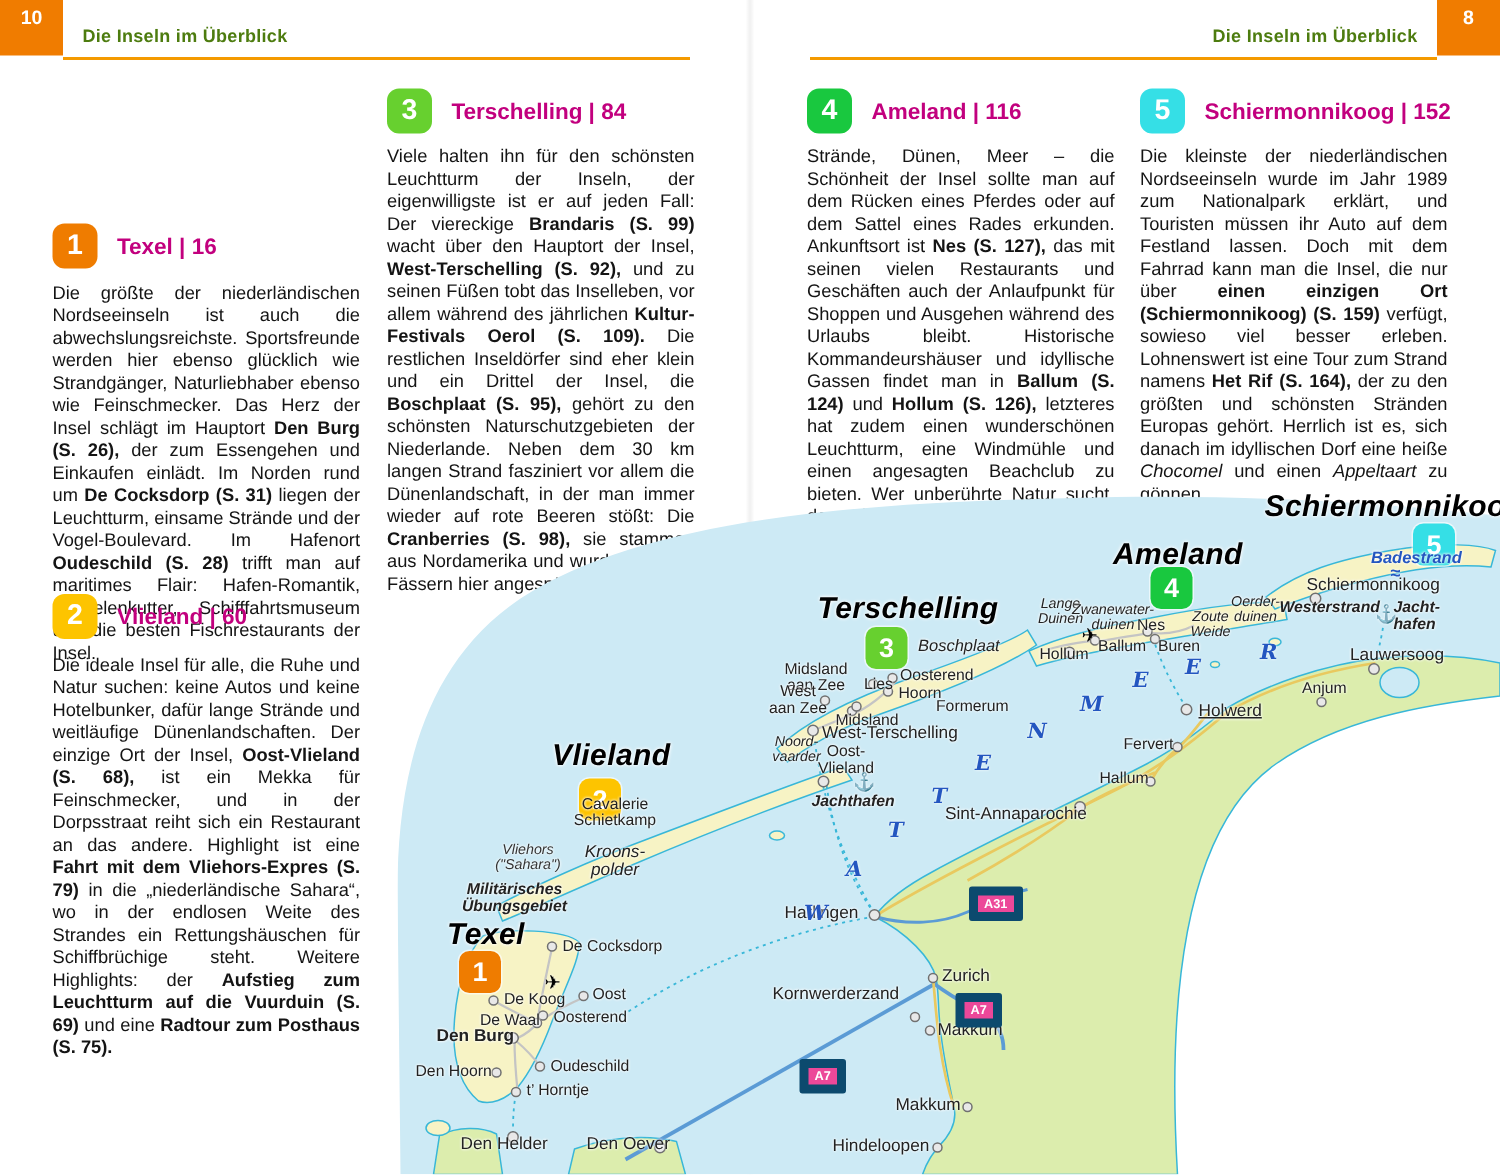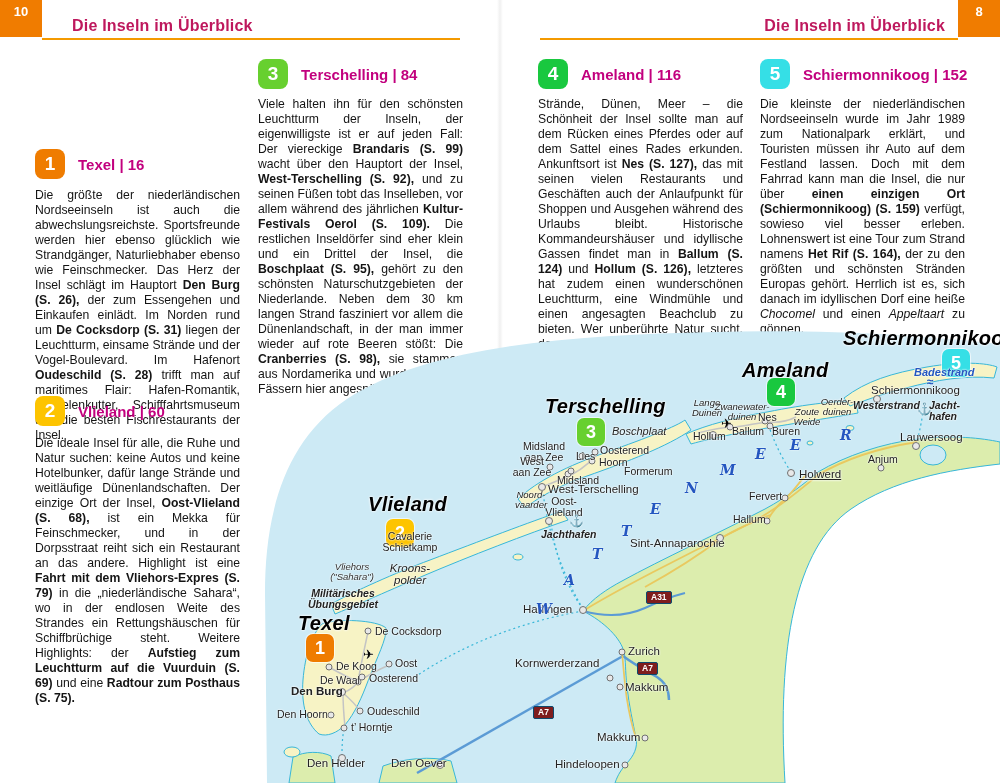--- a/index.html
+++ b/index.html
@@ -1,21 +1,21 @@
 <!DOCTYPE html>
 <html><head>
 <meta charset="utf-8">
 <style>
   html,body{margin:0;padding:0;background:#fff;}
   .page{position:relative;width:1000px;height:783px;background:#fff;overflow:hidden;
         font-family:"Liberation Sans",sans-serif;color:#111;}
   .pagenum{position:absolute;top:0;width:42px;height:37px;background:#f07c00;color:#fff;
            font-weight:bold;font-size:13px;display:flex;align-items:flex-end;justify-content:center;
            padding-bottom:18px;box-sizing:border-box;}
-  .running-head{position:absolute;top:17px;font-weight:bold;font-size:16px;color:#be185d;letter-spacing:.2px;margin-left:17px;}
+  .running-head{position:absolute;top:17px;font-weight:bold;font-size:12px;color:#4d7c0f;letter-spacing:.2px;}
   .head-rule{position:absolute;top:38px;height:2px;background:#f49a00;}
   .gutter{position:absolute;left:497px;top:0;width:6px;height:100%;
           background:linear-gradient(90deg,rgba(0,0,0,0),rgba(0,0,0,.06),rgba(0,0,0,0));}
   .intro-title{position:absolute;left:35px;top:60px;color:#c2007e;font-weight:bold;
                font-size:27px;line-height:1.13;letter-spacing:-.2px;}
   .sec-head{position:absolute;display:flex;align-items:center;gap:13px;}
   .badge{width:30px;height:30px;border-radius:8px;color:#fff;font-weight:bold;font-size:19px;
          display:flex;align-items:center;justify-content:center;flex:0 0 auto;}
   .sec-title{font-weight:bold;font-size:15px;color:#c2007e;}
   .body{position:absolute;width:205px;margin:0;font-size:12.2px;line-height:15px;
@@ -32,22 +32,22 @@
   .ml.small-it{font-style:italic;font-size:9.5px;color:#333;}
   .ml.bold-it{font-weight:bold;font-style:italic;}
   .ml.water{color:#2456c0;font-weight:bold;font-style:italic;font-size:11px;}
   .island-name{position:absolute;font-weight:bold;font-style:italic;font-size:20px;color:#000;
                letter-spacing:.3px;text-shadow:0 0 2px #fff,0 0 3px #fff;white-space:nowrap;}
   .watt{position:absolute;color:#2456c0;font-family:"DejaVu Serif",serif;font-style:italic;
         font-weight:bold;font-size:14px;text-shadow:0 0 2px #fff;}
   .map-badge{position:absolute;width:28px;height:28px;}
   .badge-fill{width:100%;height:100%;border-radius:7px;color:#fff;font-weight:bold;font-size:18px;
               display:flex;align-items:center;justify-content:center;box-shadow:0 0 0 1px rgba(255,255,255,.6);}
-  .road-badge{position:absolute;background:#7f1d1d;color:#fff;font-size:8.5px;font-weight:bold;
-              padding:1px 4px;border-radius:2px;border:1px solid #0c4a6e;line-height:1.1;}
+  .road-badge{position:absolute;background:#ec4899;color:#fff;font-size:8.5px;font-weight:bold;
+              padding:1px 4px;border-radius:2px;border:6px solid #0c4a6e;line-height:1.1;}
   .map-icon{position:absolute;font-size:13px;color:#000;text-shadow:0 0 2px #fff;}
   .map-icon.anchor{font-size:12px;font-weight:bold;}
   .map-icon.swim{color:#2456c0;font-weight:bold;font-size:12px;}
 </style>
 </head>
 <body>
 
 <div class="page">
 
   <div class="pagenum" style="left:0;">10</div>

